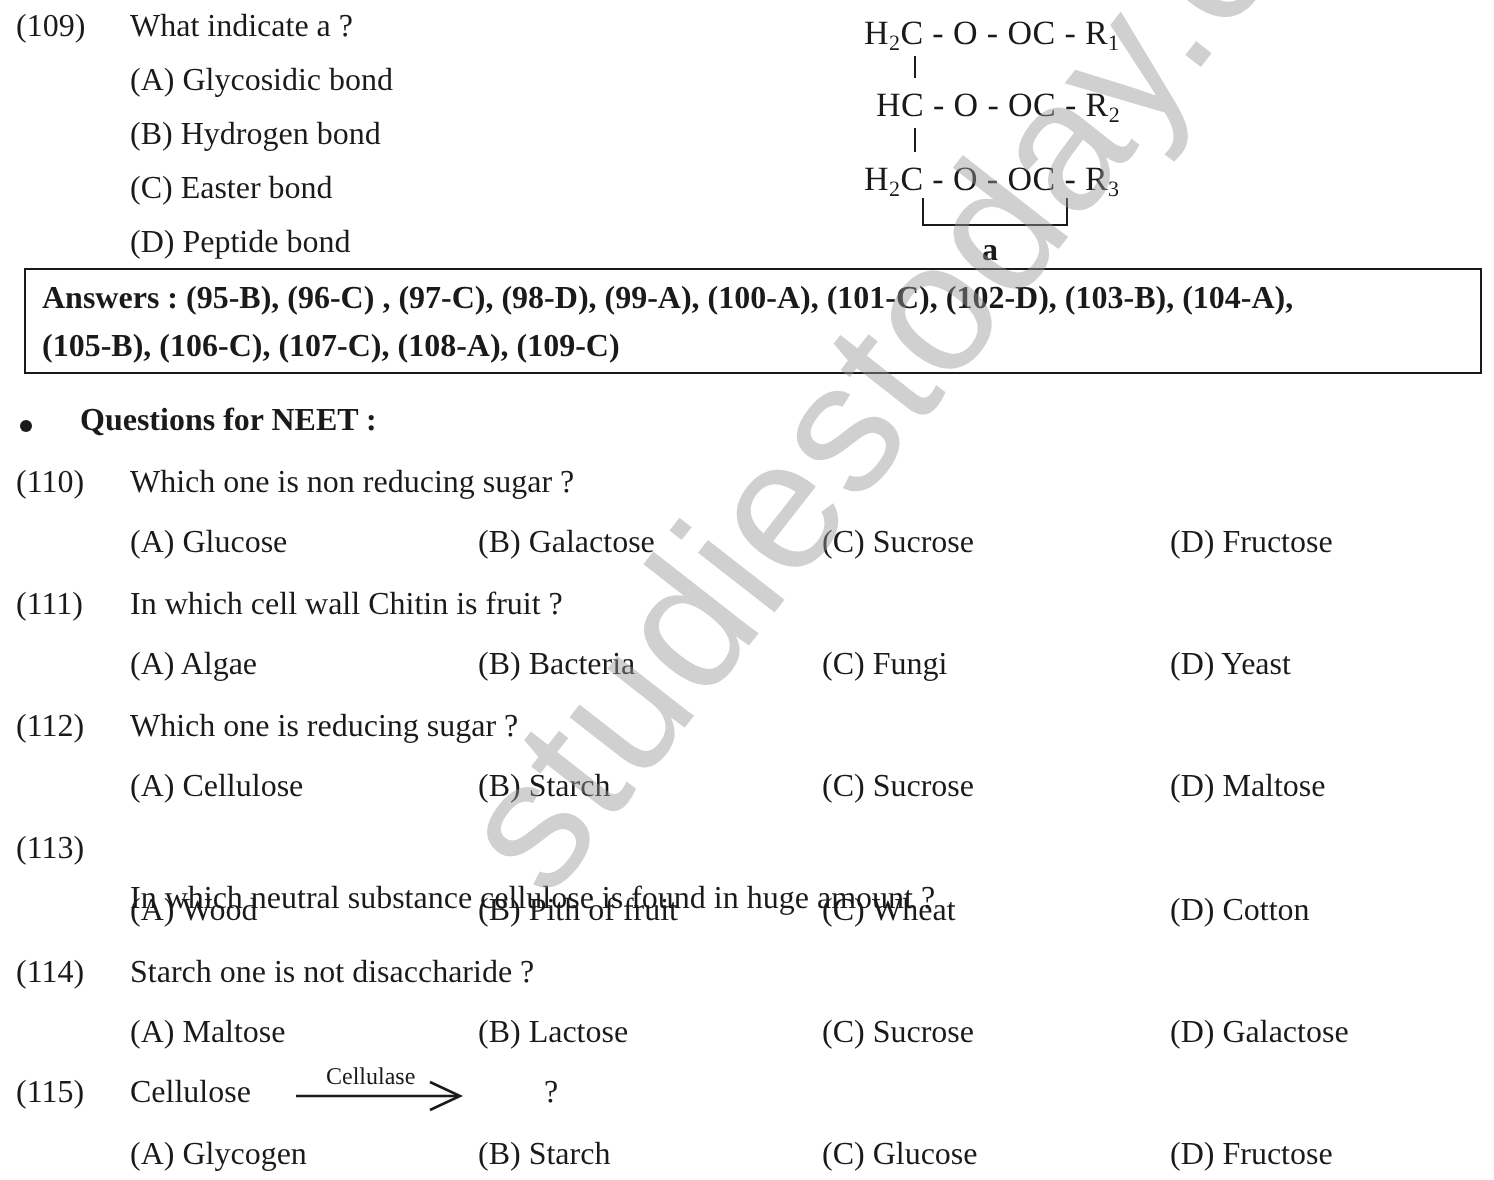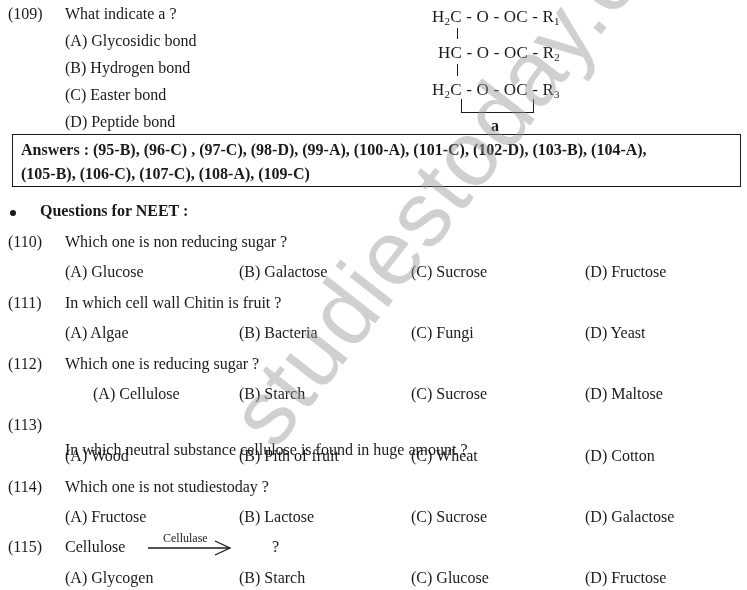--- a/index.html
+++ b/index.html
@@ -74,39 +74,39 @@
   <div class="abs q-text" style="left:65px; top:294px;">In which cell wall Chitin is fruit ?</div>
   <div class="abs opt" style="left:65px; top:324px;">(A) Algae</div>
   <div class="abs opt" style="left:239px; top:324px;">(B)  Bacteria</div>
   <div class="abs opt" style="left:411px; top:324px;">(C) Fungi</div>
   <div class="abs opt" style="left:585px; top:324px;">(D)  Yeast</div>
 </div>
 
 <div>
   <div class="abs q-num" style="left:8px; top:355px;">(112)</div>
   <div class="abs q-text" style="left:65px; top:355px;">Which one is reducing sugar ?</div>
-  <div class="abs opt" style="left:65px; top:385px;margin-left:28px;">(A) Cellulose</div>
+  <div class="abs opt" style="left:65px; top:385px;">(A) Cellulose</div>
   <div class="abs opt" style="left:239px; top:385px;">(B)  Starch</div>
   <div class="abs opt" style="left:411px; top:385px;">(C)  Sucrose</div>
   <div class="abs opt" style="left:585px; top:385px;">(D) Maltose</div>
 </div>
 
 <div>
   <div class="abs q-num" style="left:8px; top:416px;">(113)</div>
   <div class="abs q-text" style="left:65px; top:441px;">In which neutral substance cellulose is found in huge amount ?</div>
   <div class="abs opt" style="left:65px; top:447px;">(A) Wood</div>
   <div class="abs opt" style="left:239px; top:447px;">(B)  Pith of fruit</div>
   <div class="abs opt" style="left:411px; top:447px;">(C)  Wheat</div>
   <div class="abs opt" style="left:585px; top:447px;">(D) Cotton</div>
 </div>
 
 <div>
   <div class="abs q-num" style="left:8px; top:478px;">(114)</div>
-  <div class="abs q-text" style="left:65px; top:478px;">Which one is not studiestoday ?</div>
-  <div class="abs opt" style="left:65px; top:508px;">(A) Fructose</div>
+  <div class="abs q-text" style="left:65px; top:478px;">Starch one is not disaccharide ?</div>
+  <div class="abs opt" style="left:65px; top:508px;">(A) Maltose</div>
   <div class="abs opt" style="left:239px; top:508px;">(B)  Lactose</div>
   <div class="abs opt" style="left:411px; top:508px;">(C)  Sucrose</div>
   <div class="abs opt" style="left:585px; top:508px;">(D)  Galactose</div>
 </div>
 
 <div>
   <div class="abs q-num" style="left:8px; top:538px;">(115)</div>
   <div class="abs q-text" style="left:65px; top:538px;">Cellulose</div>
   <div class="abs" style="left:163px; top:531px; font-size:12px;">Cellulase</div>
   <div class="arrow-wrap" style="left:148px; top:540px;">

